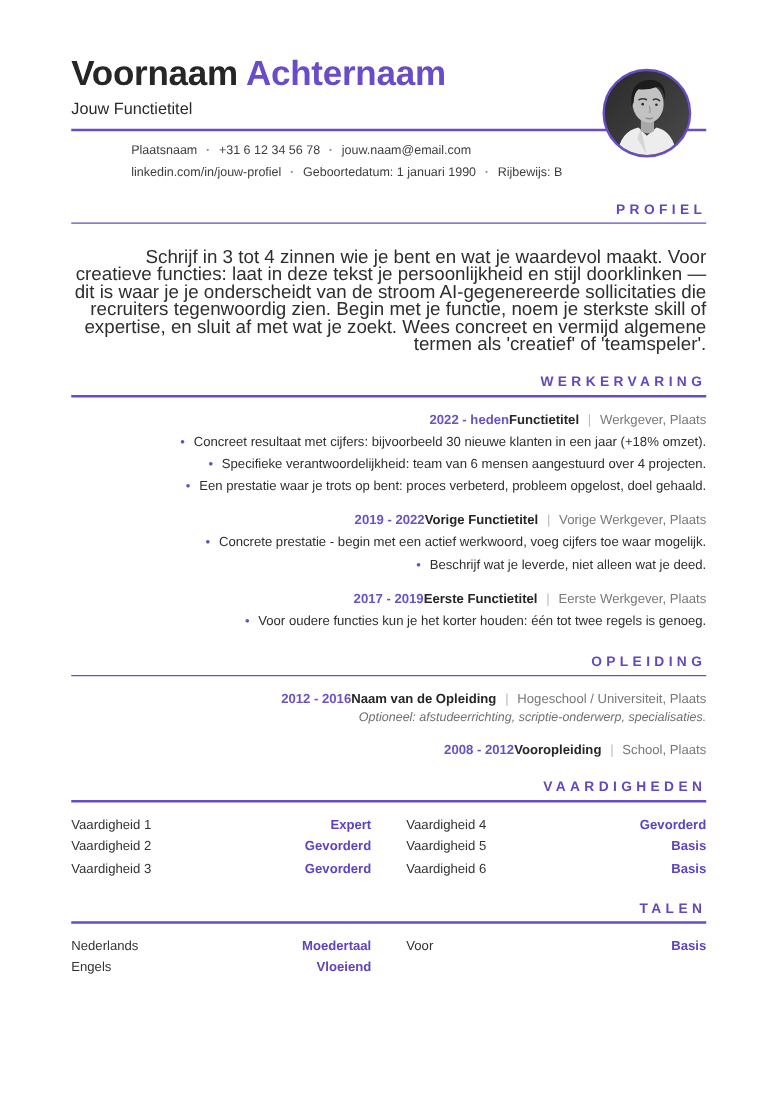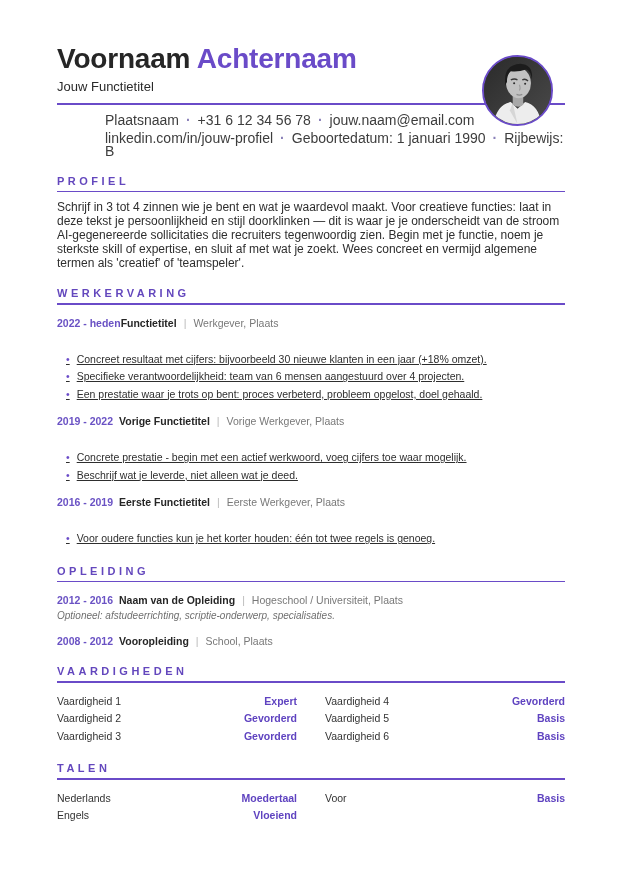--- a/index.html
+++ b/index.html
@@ -13,51 +13,51 @@
     padding: 44px 56px 0 57px;
     overflow: hidden;
   }
 
   
   .name { font-size: 28px; font-weight: 700; color: #262626; line-height: 1.1; letter-spacing: -0.2px; }
   .name .accent { color: #6a4bc8; }
   .subtitle { margin-top: 4px; font-size: 13px; color: #2a2a2a; }
   .header-rule { margin-top: 9px; height: 2px; background: #6a4bc8; width: 100%; }
 
-  .contact { margin-top: 9px; font-size: 14px; color: #3d3d3d; line-height: 13px; padding-left: 48px; }
+  .contact { margin-top: 9px; font-size: 10px; color: #3d3d3d; line-height: 13px; padding-left: 48px; }
   .contact + .contact { margin-top: 5px; }
   .contact .dot { color: #8a80b8; margin: 0 7px; font-weight: 700; }
 
   .photo {
     position: absolute; left: 482px; top: 55px;
     width: 71px; height: 71px;
     border: 2px solid #6a4bc8; border-radius: 50%;
     overflow: hidden; background: #383838;
   }
   .photo svg { display: block; width: 100%; height: 100%; }
 
   
-  .section { margin-top: 17px; }
+  .section { margin-top: 17px; text-align: right; }
   .section-title {
     font-size: 11px; font-weight: 700; color: #6347bd;
     letter-spacing: 3.5px;
   }
   .section-rule { margin-top: 4px; height: 1.5px; background: #6a4bc8; width: 100%; }
 
-  .profile-text { margin-top: 8px; font-size: 12px; line-height: 14px; color: #2e2e2e; }
+  .profile-text { margin-top: 20px; font-size: 15px; line-height: 14px; color: #2e2e2e; }
 
   
   .entry { margin-top: 11px; }
   .entry-heading { font-size: 10.5px; line-height: 14px; }
   .entry-dates { display: inline-block; min-width: 62px; color: #6a52c4; font-weight: 700; }
   .entry-role { font-weight: 700; color: #262626; }
   .pipe { color: #b9b9b9; margin: 0 7px; }
   .entry-org { color: #787878; }
 
-  ul.bullets { list-style: none; margin-top: 21px; text-decoration: underline; }
+  ul.bullets { list-style: none; margin-top: 3px; }
   ul.bullets li { font-size: 10.5px; line-height: 17.5px; padding-left: 9px; }
   .bullet-glyph { color: #6a4bc8; margin-right: 7px; }
 
   .edu-note { font-size: 10px; font-style: italic; color: #6f6f6f; line-height: 15px; margin-top: 1px; }
 
   
   .two-col { margin-top: 10px; display: flex; gap: 28px; }
   .col { flex: 1; }
   .kv-row { display: flex; justify-content: space-between; font-size: 10.5px; line-height: 17.5px; }
   .kv-label { color: #333333; }
@@ -139,21 +139,21 @@
         <span class="entry-dates">2019 - 2022</span><span class="entry-role">Vorige Functietitel</span><span class="pipe">|</span><span class="entry-org">Vorige Werkgever, Plaats</span>
       </div>
       <ul class="bullets">
         <li><span class="bullet-glyph">•</span><span>Concrete prestatie - begin met een actief werkwoord, voeg cijfers toe waar mogelijk.</span></li>
         <li><span class="bullet-glyph">•</span><span>Beschrijf wat je leverde, niet alleen wat je deed.</span></li>
       </ul>
     </div>
 
     <div class="entry">
       <div class="entry-heading">
-        <span class="entry-dates">2016 - 2019</span><span class="entry-role">Eerste Functietitel</span><span class="pipe">|</span><span class="entry-org">Eerste Werkgever, Plaats</span>
+        <span class="entry-dates">2017 - 2019</span><span class="entry-role">Eerste Functietitel</span><span class="pipe">|</span><span class="entry-org">Eerste Werkgever, Plaats</span>
       </div>
       <ul class="bullets">
         <li><span class="bullet-glyph">•</span><span>Voor oudere functies kun je het korter houden: één tot twee regels is genoeg.</span></li>
       </ul>
     </div>
   </section>
 
   <section class="section">
     <div class="section-title">OPLEIDING</div>
     <div class="section-rule"></div>

